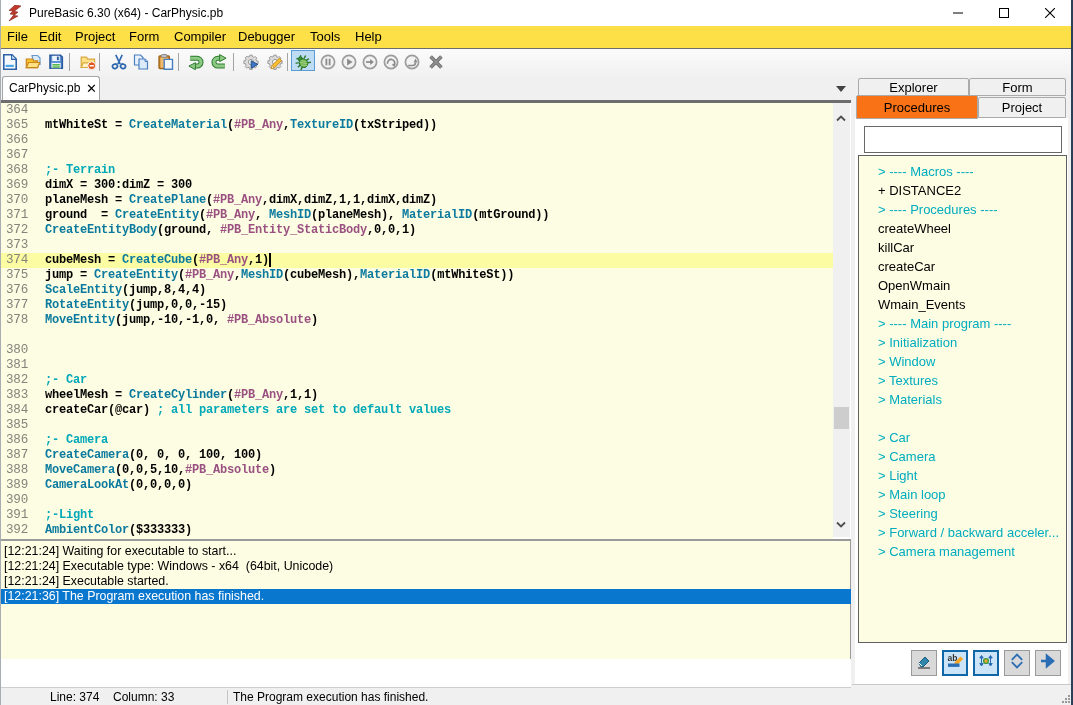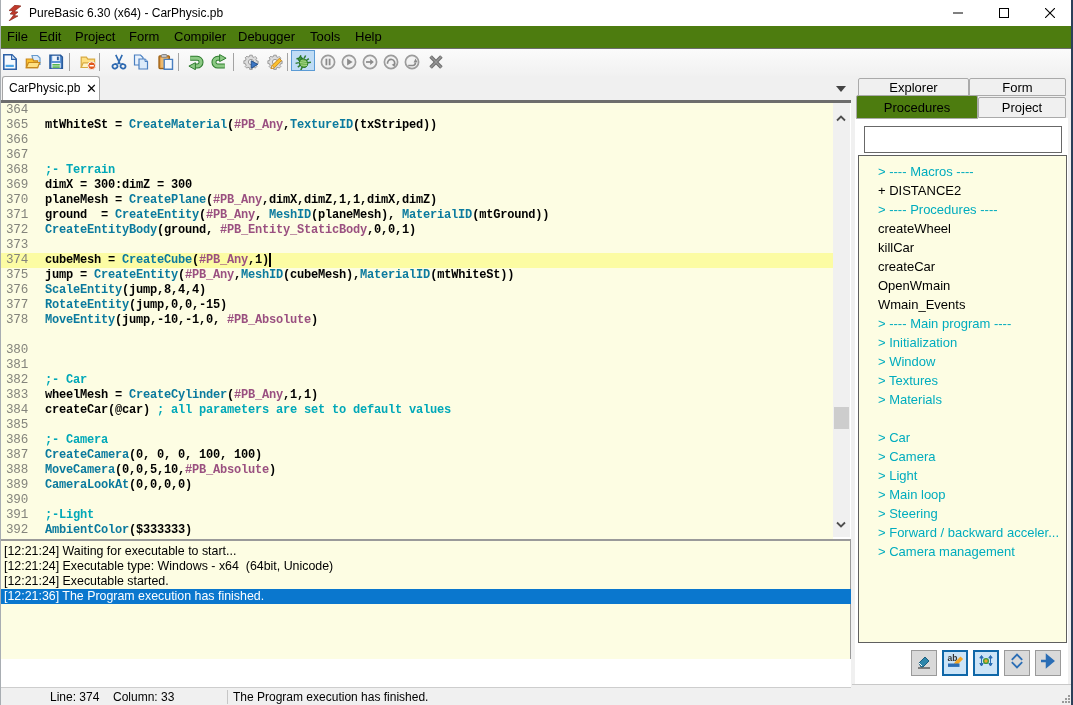--- a/index.html
+++ b/index.html
@@ -4,21 +4,21 @@
 html,body{width:1073px;height:705px;overflow:hidden}
 body{font-family:"Liberation Sans",sans-serif;background:#fff;position:relative}
 .abs{position:absolute}
 
 #title{left:0;top:0;width:1073px;height:26px;background:#fff}
 #title .txt{left:29px;top:6px;font-size:12px;color:#000}
 
 .winbtn{top:0;height:26px;width:46px}
 .winbtn svg{position:absolute;left:50%;top:50%;transform:translate(-50%,-50%)}
 
-#menu{left:0;top:26px;width:1073px;height:22px;background:#4d7c0f}
+#menu{left:0;top:26px;width:1073px;height:22px;background:#fde047}
 .mi{position:absolute;top:3px;font-size:13px;color:#000}
 
 #toolbar{left:0;top:48px;width:1073px;height:28px;background:linear-gradient(#fbfbfb,#f1f1f1);border-top:1px solid #6d6d6d}
 .ti{position:absolute;top:5px;width:16px;height:16px}
 .tsep{position:absolute;top:4px;width:1px;height:18px;background:#a3a3a3}
 
 #tabbar{left:0;top:76px;width:851px;height:27px;background:#f0f0f0}
 #tab1{position:absolute;left:2px;top:0px;width:98px;height:24px;background:#fff;border:1px solid #a5a5a5;border-bottom:none;border-radius:3px 3px 0 0;font-size:12px;color:#000}
 #edtopborder{left:0;top:100px;width:851px;height:3px;background:#6d6d6d}
 
@@ -36,21 +36,21 @@
 #log{left:0;top:539px;width:851px;height:120px;background:#fdfde3;border-top:2px solid #9a9a9a;border-right:1px solid #9a9a9a}
 .ll{position:absolute;left:0;width:851px;height:15px;font-size:12.4px;line-height:15px;color:#000;padding-left:4px;white-space:pre}
 .llsel{background:#0a77ce;color:#fff}
 
 #status{left:0;top:687px;width:1073px;height:18px;background:#f0f0f0;border-top:1px solid #cdcdcd;font-size:12px;color:#000}
 .ssep{position:absolute;top:2px;width:1px;height:14px;background:#c6c6c6}
 
 #rpanel{left:851px;top:76px;width:222px;height:629px;background:#f0f0f0}
 #rpage{left:855px;top:118px;width:213px;height:566px;background:#fff}
 .ptab{position:absolute;font-size:13px;text-align:center;background:#f0f0f0;border:1px solid #aaa;border-radius:2px 2px 0 0;color:#000}
-.ptabsel{background:#4d7c0f;z-index:3}
+.ptabsel{background:#f97316;z-index:3}
 #searchbox{left:864px;top:126px;width:198px;height:27px;background:#fff;border:1px solid #686868}
 #proclist{left:858px;top:155px;width:209px;height:488px;background:#fdfde3;border:1px solid #5f5f5f;overflow:hidden}
 .pi{position:absolute;left:14px;width:207px;height:19px;font-size:13px;line-height:19px;padding-left:5px;white-space:pre}
 .pim{color:#00acbe}
 .pib{color:#000}
 .pisel{background:#0a77ce;color:#fff;width:189px}
 .rbtn{position:absolute;top:650px;width:26px;height:26px;background:#d9d9d9;border:1px solid #9a9a9a}
 .rbtnsel{background:#cce4f7;border:2px solid #0f67a8}
 #rdiv{left:852px;top:684px;width:221px;height:1px;background:#c8c8c8}
 

